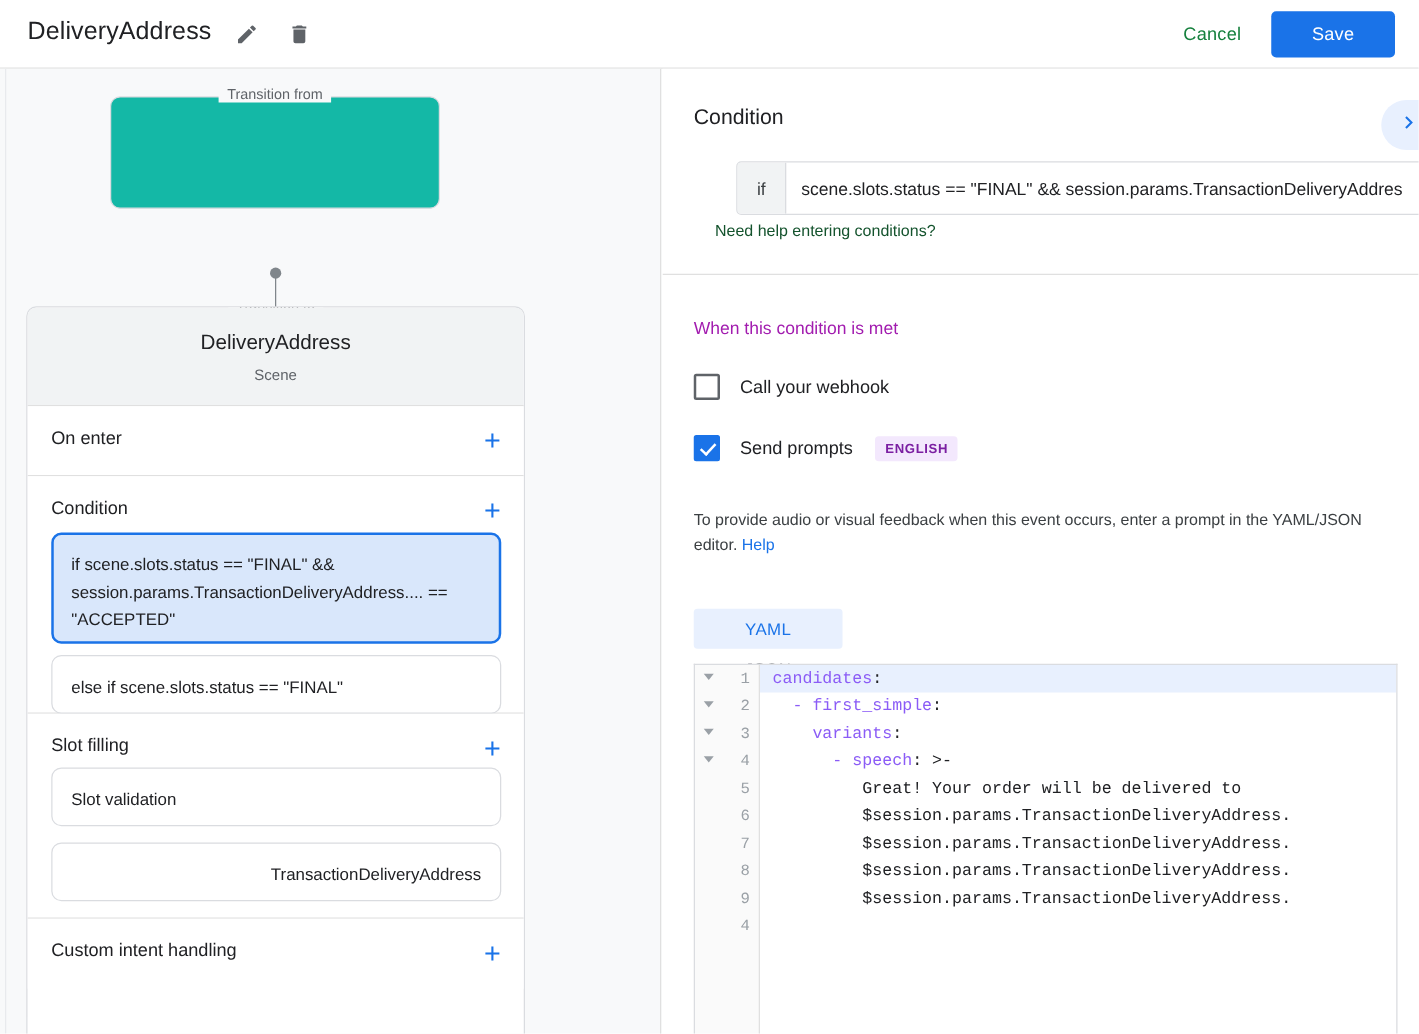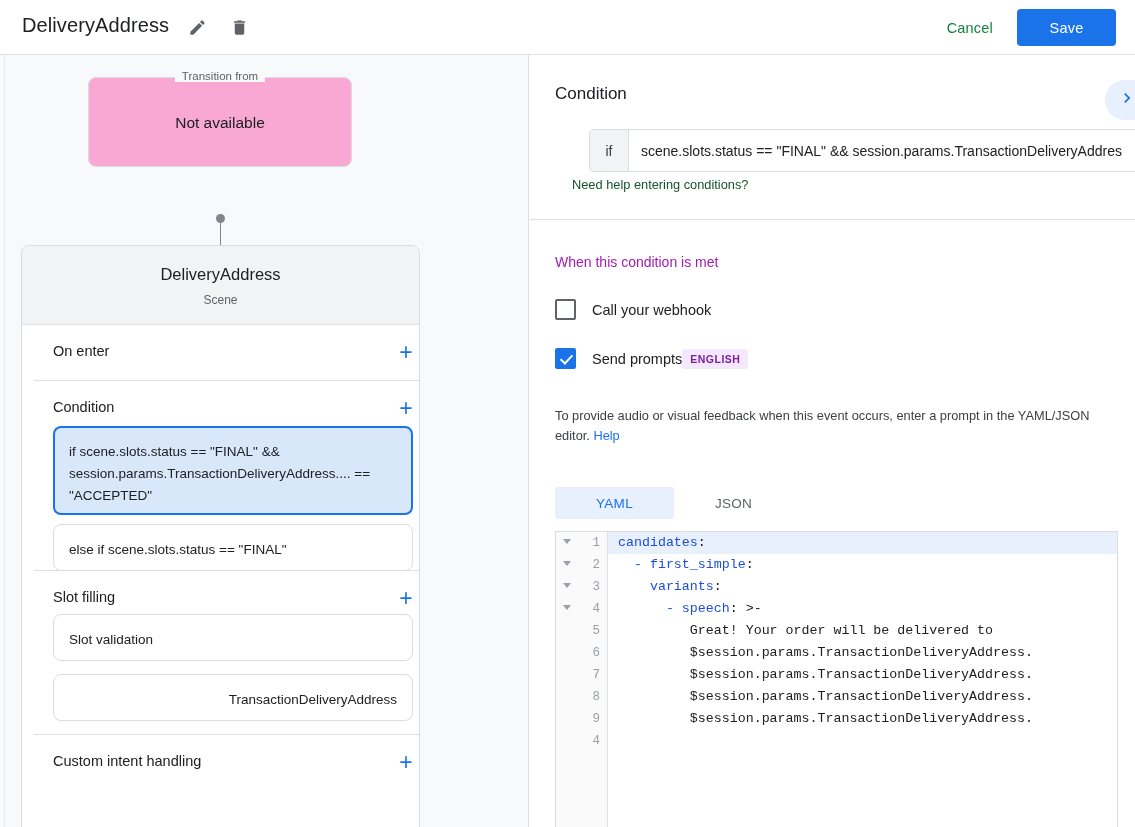--- a/index.html
+++ b/index.html
@@ -82,21 +82,21 @@
   .fs-legend {
     position: absolute; top: -8px; left: 50%;
     transform: translateX(-50%);
     background: #f8f9fa;
     padding: 0 7px;
     font-size: 11.5px; color: #5f6368;
     white-space: nowrap;
   }
   #transition-from {
     left: 88px; top: 22px; width: 264px; height: 90px;
-    background: #f9a8d4;
+    background: #14b8a6;
   }
   #transition-from .body {
     position: absolute; left: 0; right: 0; top: 36px;
     text-align: center; font-size: 15.5px; color: #202124;
   }
 
   
   .conn-dot {
     position: absolute; left: 216px; top: 159px;
     width: 9px; height: 9px; border-radius: 50%;
@@ -129,21 +129,21 @@
   .scene-name {
     position: absolute; left: 0; right: 0; top: 19px;
     text-align: center; font-size: 16.5px; color: #202124;
   }
   .scene-sub {
     position: absolute; left: 0; right: 0; top: 47px;
     text-align: center; font-size: 12px; color: #5f6368;
   }
 
   .section {
-    position: absolute; left: 12px; width: 397px;
+    position: absolute; left: 0; width: 397px;
     border-bottom: 1px solid #e0e0e0;
     background: #ffffff;
   }
   .section:last-child { border-bottom: none; }
   .sec-title {
     position: absolute; left: 19px; top: 18px;
     font-size: 14.5px; color: #202124;
   }
   .plus-btn {
     position: absolute; right: 8px; top: 10px;
@@ -251,36 +251,38 @@
     width: 5px; height: 10px;
     border: solid #fff;
     border-width: 0 2.2px 2.2px 0;
     transform: rotate(43deg);
   }
   .cb-label {
     margin-left: 16px;
     font-size: 14.5px; color: #202124; font-weight: 500;
   }
   .lang-badge {
+    margin-left: 18px;
     background: #f3e8fd; color: #7b1fa2;
     font-size: 10.5px; font-weight: 700;
     letter-spacing: .5px;
     padding: 4px 8px; border-radius: 3px;
   }
   .hint {
     position: absolute; left: 25px; top: 320px;
     width: 566px;
     font-size: 12.8px; color: #3c4043; line-height: 1.53; margin-top: 15px;
   }
   .hint a { color: #1a73e8; text-decoration: none; cursor: pointer; }
 
   
   .tabs {
     position: absolute; left: 25px; top: 266px;
     display: flex;
+    flex-direction: column;
   }
   .tab {
     width: 119px; height: 32px;
     display: flex; align-items: center; justify-content: center;
     font-size: 13.5px; color: #5f6368; font-weight: 500;
     cursor: pointer; letter-spacing: .3px;
     border-radius: 3px;
   }
   .tab.active { background: #e8f0fe; color: #1a73e8; }
 
@@ -322,21 +324,21 @@
     font-family: "Liberation Mono", monospace;
     font-size: 13.3px;
     white-space: pre;
   }
   .cline {
     height: 22px; line-height: 22px;
     padding-left: 10px;
     color: #202124;
   }
   .cline.hl { background: #e8f0fe; }
-  .k { color: #1d4ed8; margin-top: 12px; }
+  .k { color: #8b5cf6; margin-top: 12px; }
 </style>
 </head>
 <body>
 
 <div id="app">
 
   <div class="topbar">
     <div class="topbar-title">DeliveryAddress</div>
 
     <div class="icon-btn edit-btn">
@@ -357,21 +359,20 @@
 
     <div class="cancel-btn">Cancel</div>
     <button class="save-btn">Save</button>
   </div>
 
   <div class="left-panel">
     <div class="left-rail"></div>
 
     <div class="fs" id="transition-from">
       <div class="fs-legend">Transition from</div>
-      <div class="body">Not available</div>
     </div>
 
     <div class="conn-dot"></div>
     <div class="conn-line"></div>
     <div class="conn-arrow"></div>
 
     <div class="fs" id="transition-to">
       <div class="fs-legend">Transition to</div>
 
       <div class="scene-head">

